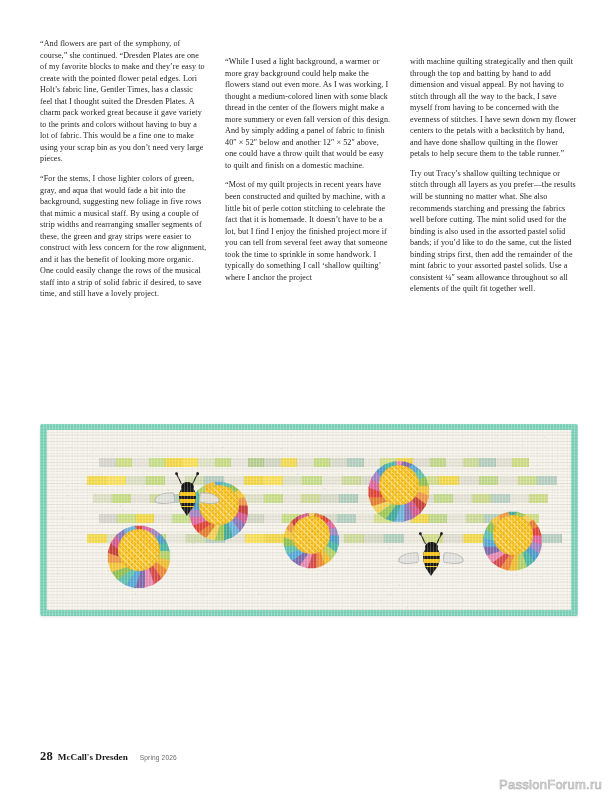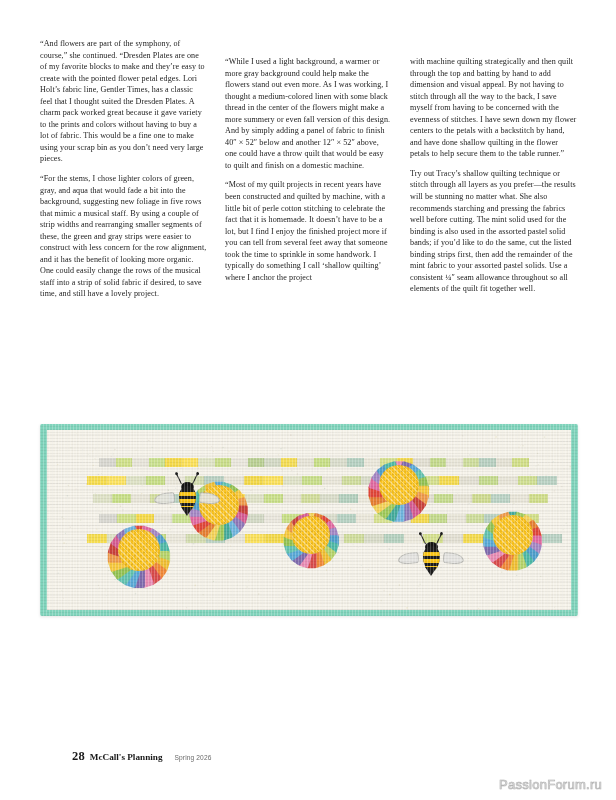--- a/index.html
+++ b/index.html
@@ -242,21 +242,20 @@
   }
 
   
   .footer {
     position: absolute;
     left: 40px;
     bottom: 36px;
     display: flex;
     align-items: baseline;
     gap: 5px;
-    margin-left: 32px;
   }
   .folio {
     font-family: "Liberation Serif", serif;
     font-size: 12.5px;
     font-weight: bold;
     color: #1a1a1a;
     letter-spacing: 0.01em;
   }
   .pub-title {
     font-family: "Liberation Serif", serif;
@@ -1026,19 +1025,19 @@
               </div>
               <div class="bee-tail"></div>
             </div>
           </div>
       </div>
     </div>
   </div>
 
   <div class="footer">
     <span class="folio">28</span>
-    <span class="pub-title">McCall's Planning</span>
+    <span class="pub-title">McCall's Dresden</span>
     <span class="issue">Spring 2026</span>
   </div>
 
   <div class="watermark">PassionForum.ru</div>
 
 </div>
 
 </body></html>

